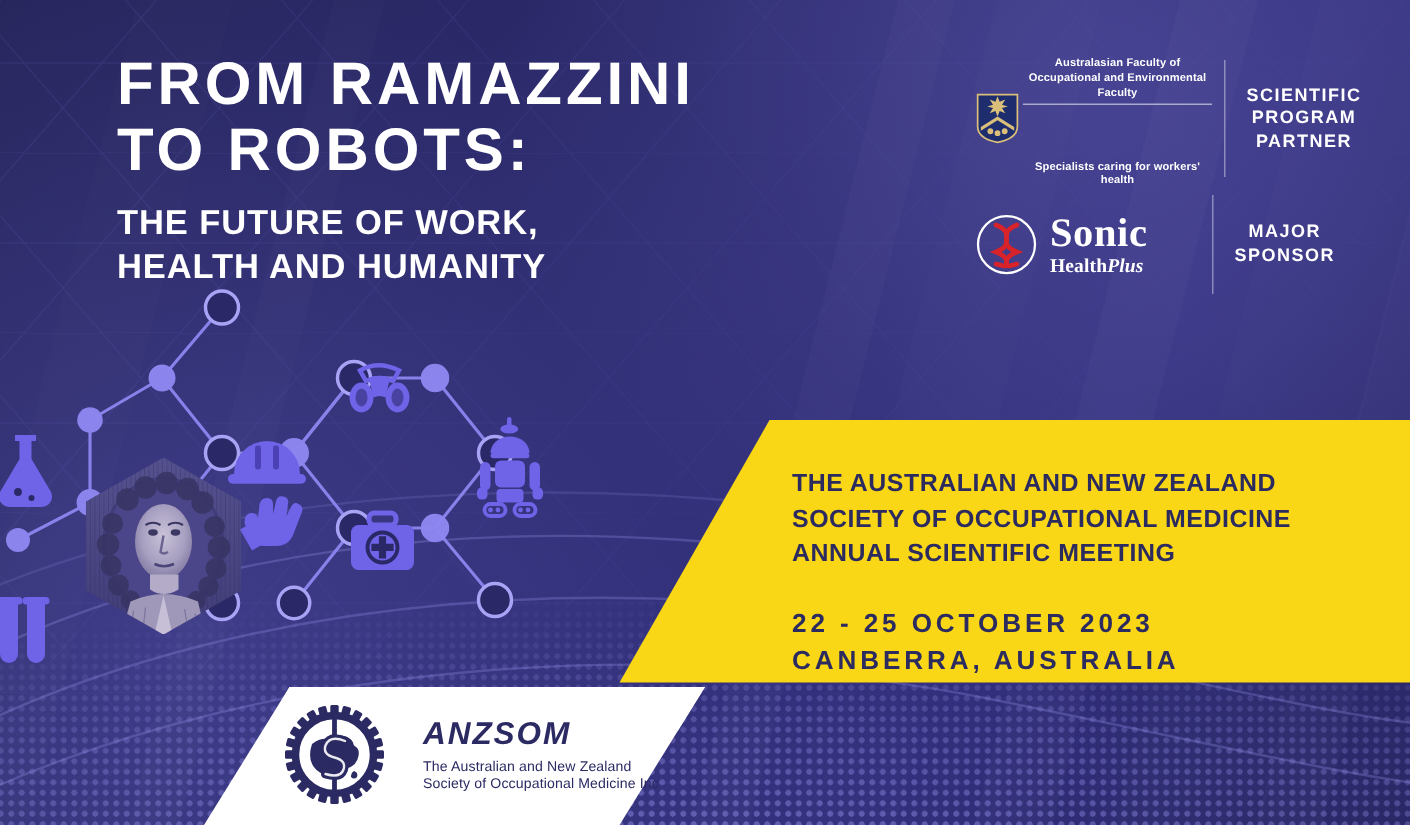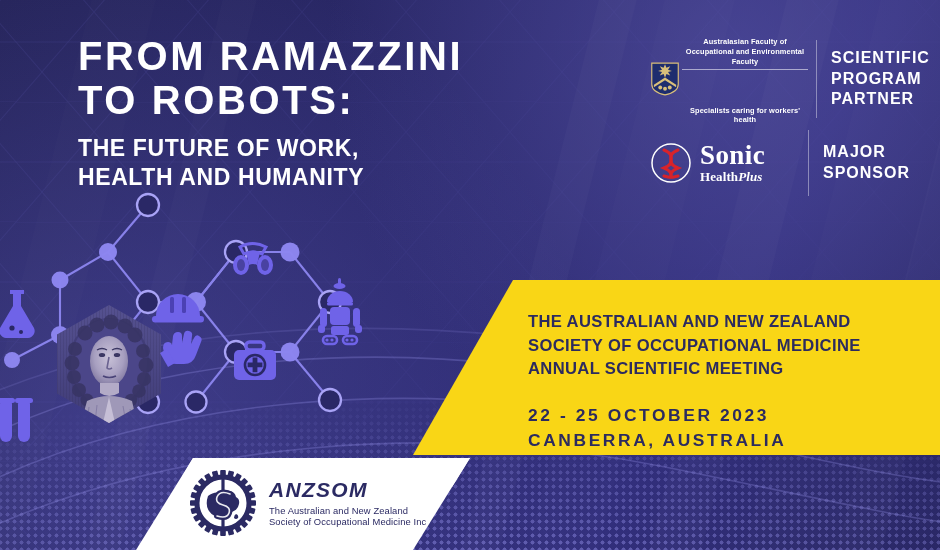--- a/index.html
+++ b/index.html
@@ -80,22 +80,22 @@
   
   .sponsor-rail{position:absolute;right:28px;top:34px;width:262px;}
   .sponsor-row{display:flex;align-items:center;min-height:78px;}
   .sponsor-logo{flex:0 0 152px;display:flex;flex-direction:row;align-items:center;}
   .sponsor-div{
     flex:0 0 1px;align-self:stretch;
     background:rgba(255,255,255,.40);
     margin:6px 14px 6px 6px;
   }
   .sponsor-role{
-    color:#ffffff;font-size:16px;line-height:1.30;
-    font-weight:600;letter-spacing:1.0px;text-transform:uppercase;
+    color:#ffffff;font-size:12px;line-height:1.30;
+    font-weight:600;letter-spacing:1.0px;text-transform:uppercase;text-align:center;
   }
   .sponsor-role span{display:block;}
 
   .afoem-text{margin-top:3px;text-align:center;}
   .afoem-l1{color:#fff;font-size:7.4px;font-weight:700;line-height:1.32;letter-spacing:.1px;}
   .afoem-rule{height:1px;background:rgba(255,255,255,.55);margin:2.5px auto 2.5px;width:126px;}
   .afoem-l2{color:#fff;font-size:7.4px;font-weight:700;letter-spacing:.1px;margin-top:36px;}
 
   .sonic-wrap{display:flex;align-items:center;gap:8px;}
   .sonic-word{line-height:1;}
@@ -139,21 +139,21 @@
     font-weight:700;letter-spacing:2.6px;text-transform:uppercase;
   }
   .panel-when span{display:block;}
 
   
   .anzsom-band{position:absolute;left:0;top:0;width:940px;height:550px;pointer-events:none;}
   .anzsom-lockup{
     position:absolute;left:190px;top:470px;
     display:flex;align-items:center;gap:13px;
   }
-  .anzsom-words{line-height:1.16;}
+  .anzsom-words{line-height:1.16;margin-left:13px;}
   .anzsom-name{
     color:#2b2a63;font-size:21px;font-weight:700;
     font-style:italic;letter-spacing:1.3px;
   }
   .anzsom-tag{
     color:#2b2a63;font-size:9.4px;font-weight:400;letter-spacing:.1px;margin-top:3px;
   }
   .anzsom-tag span{display:block;}
 </style>
 </head>

